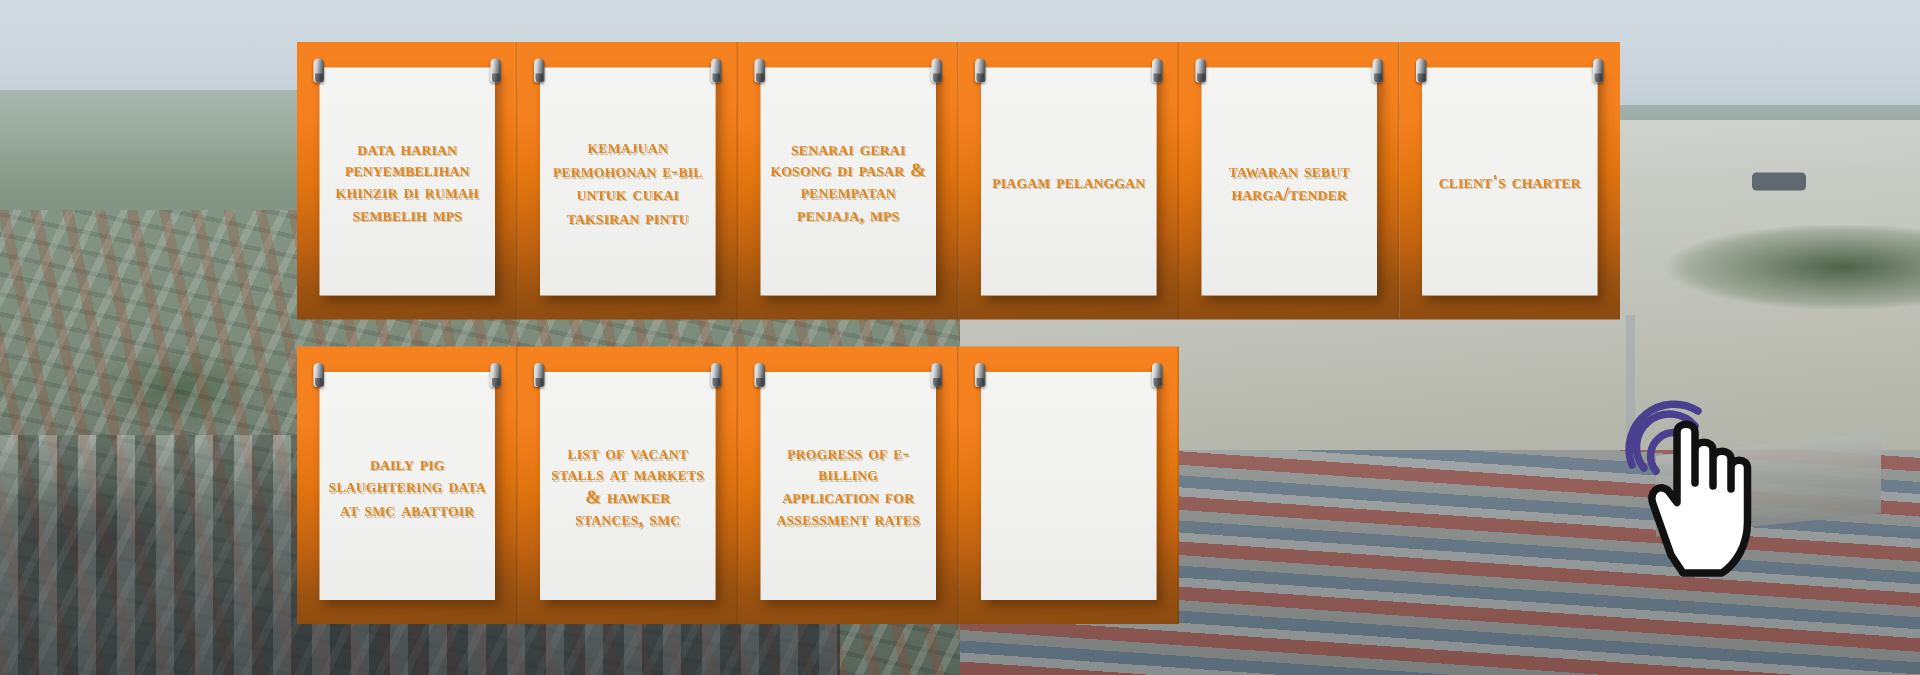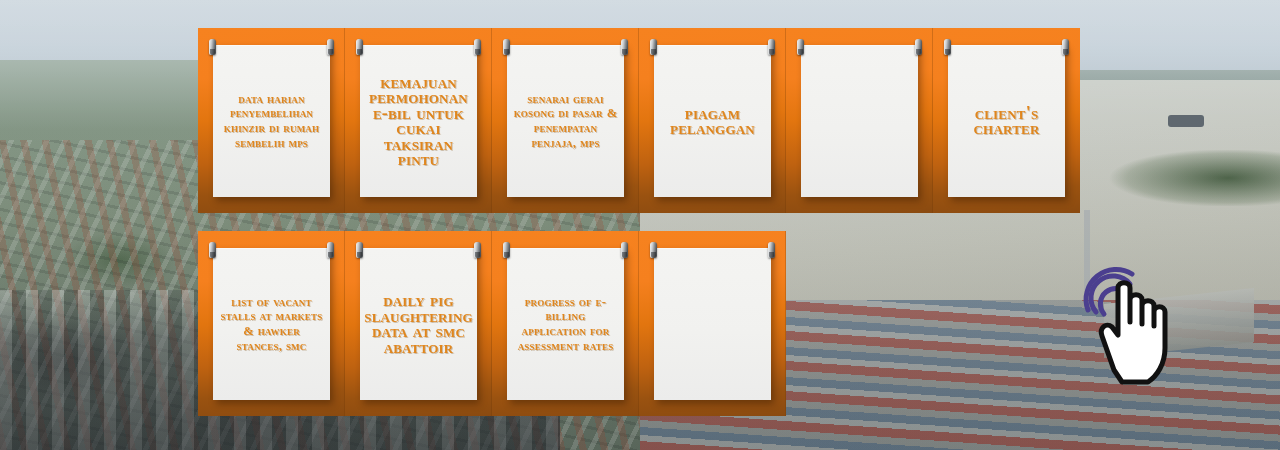--- a/index.html
+++ b/index.html
@@ -178,21 +178,21 @@
     left: 1px; top: 10px;
     width: 5px; height: 6px;
     border-radius: 0 0 3px 3px;
     background: linear-gradient(95deg,#7e8286,#2f3235);
   }
 
   .tile-label {
     color: #e0861d;
     font-family: "Liberation Serif", "DejaVu Serif", serif;
     font-weight: 700;
-    font-size: 18px;
+    font-size: 13px;
     line-height: 15.5px;
     letter-spacing: .2px;
     text-align: center;
     font-variant: small-caps;
     text-transform: lowercase;
     text-shadow: 1px 1px 0 rgba(120,70,10,.30);
     word-spacing: .5px;
     margin: 0;
   }
   .tile-label.small { font-size: 12.6px; line-height: 14.6px; }
@@ -253,41 +253,42 @@
         <div class="paper">
           <span class="pin left"></span>
           <span class="pin right"></span>
           <p class="tile-label">Piagam Pelanggan</p>
         </div>
       </div>
       <div class="tile">
         <div class="paper">
           <span class="pin left"></span>
           <span class="pin right"></span>
+          <p class="tile-label">Tawaran Sebut Harga/Tender</p>
         </div>
       </div>
       <div class="tile">
         <div class="paper">
           <span class="pin left"></span>
           <span class="pin right"></span>
           <p class="tile-label">Client's Charter</p>
         </div>
       </div>
       <div class="tile">
         <div class="paper">
           <span class="pin left"></span>
           <span class="pin right"></span>
+          <p class="tile-label">Daily Pig Slaughtering Data At SMC Abattoir</p>
+        </div>
+      </div>
+      <div class="tile">
+        <div class="paper">
+          <span class="pin left"></span>
+          <span class="pin right"></span>
           <p class="tile-label small">List Of Vacant Stalls At Markets &amp; Hawker Stances, SMC</p>
-        </div>
-      </div>
-      <div class="tile">
-        <div class="paper">
-          <span class="pin left"></span>
-          <span class="pin right"></span>
-          <p class="tile-label">Daily Pig Slaughtering Data At SMC Abattoir</p>
         </div>
       </div>
       <div class="tile">
         <div class="paper">
           <span class="pin left"></span>
           <span class="pin right"></span>
           <p class="tile-label small">Progress Of e-Billing Application For Assessment Rates</p>
         </div>
       </div>
       <div class="tile">

